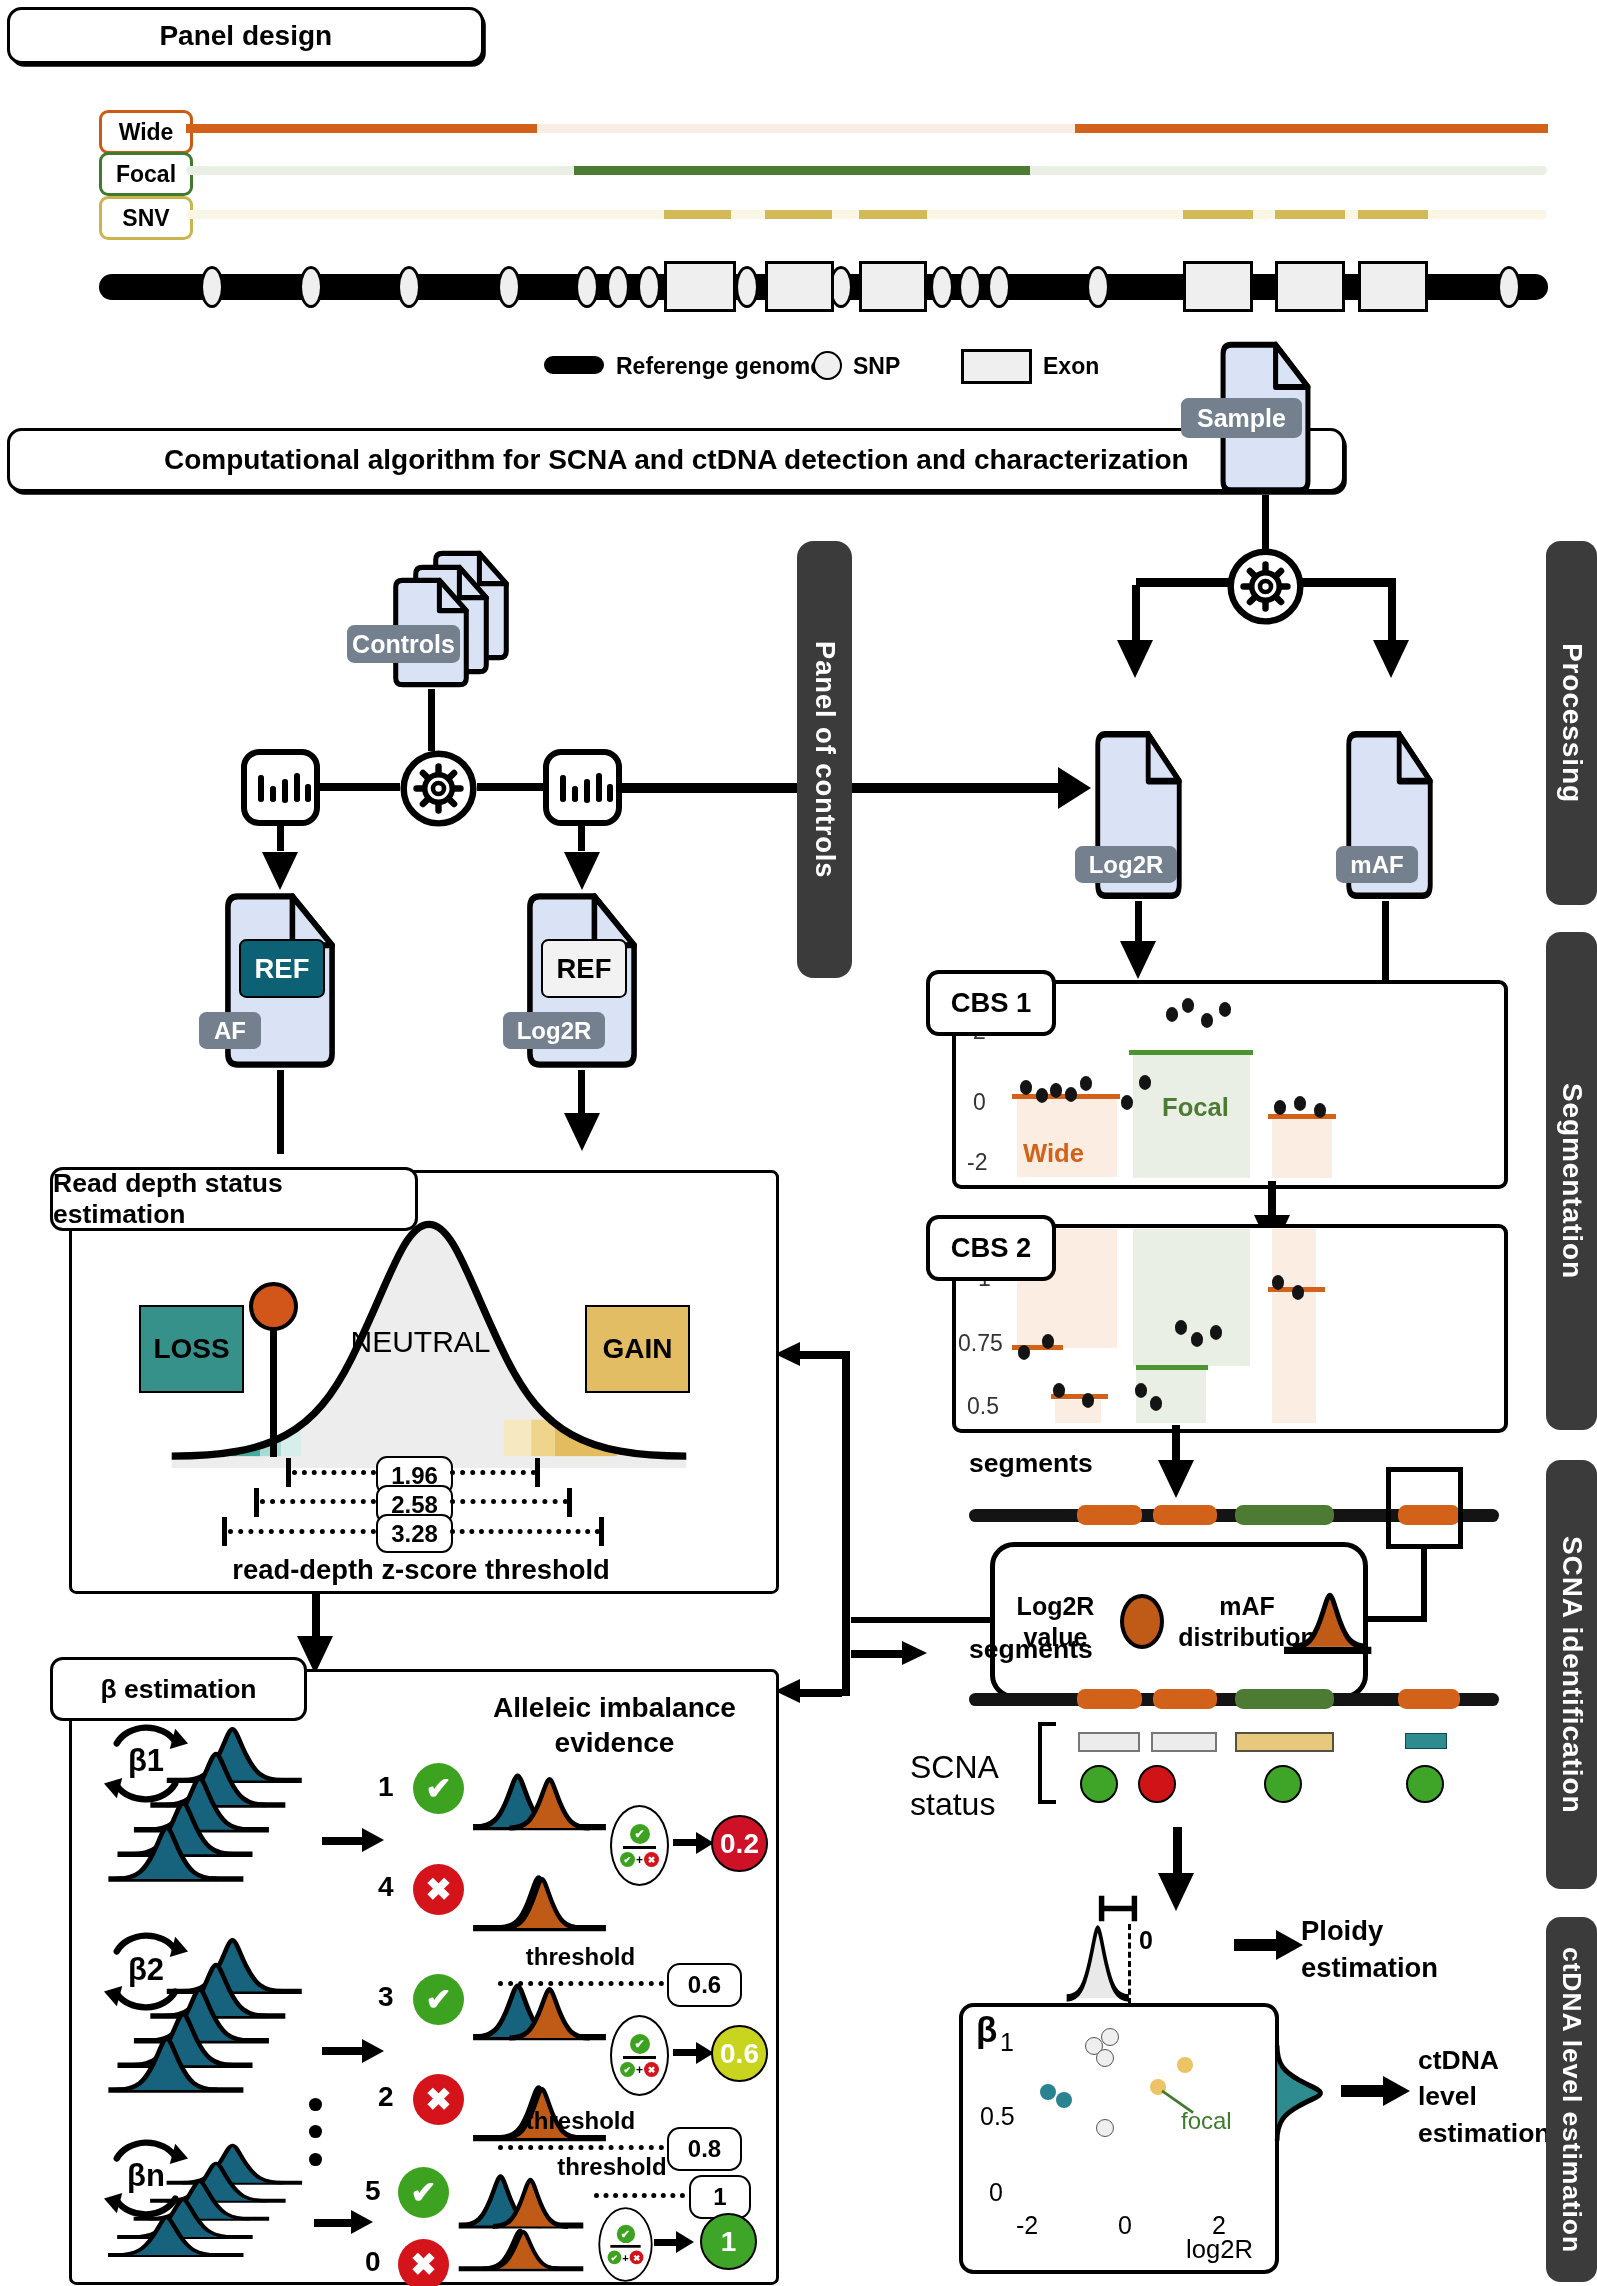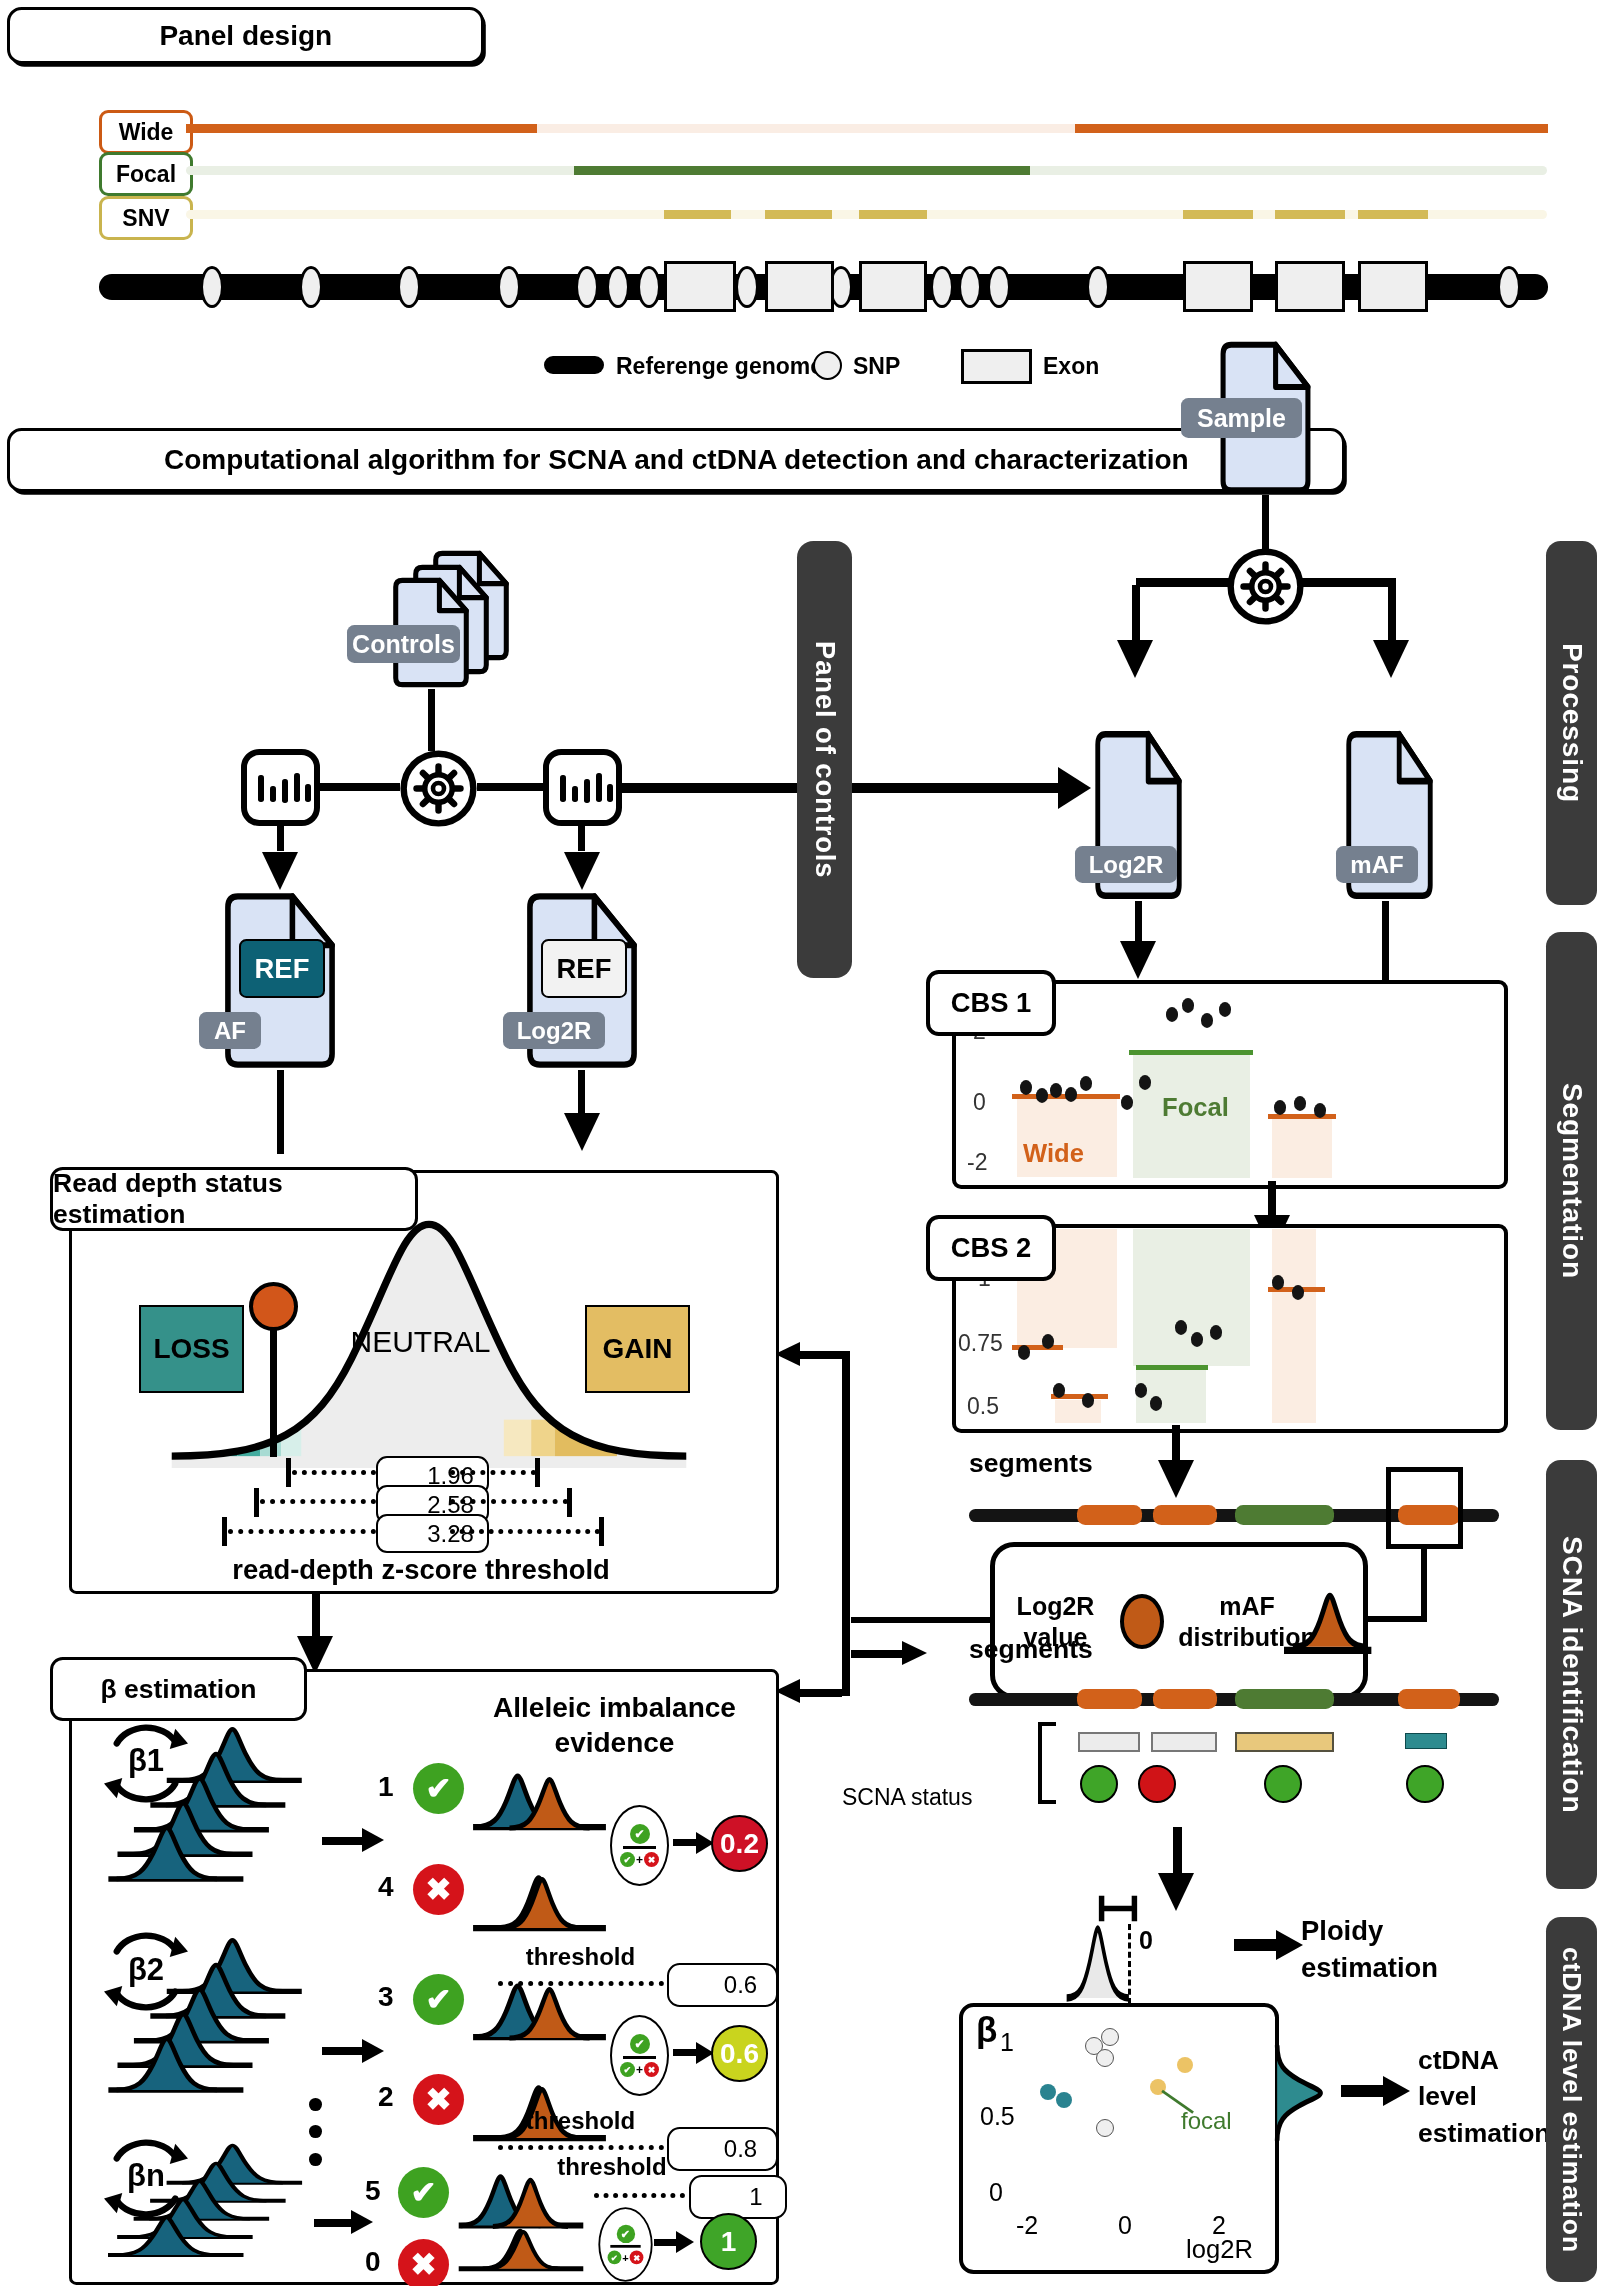--- a/index.html
+++ b/index.html
@@ -26,21 +26,21 @@
   .dot{position:absolute;width:12px;height:14.6px;background:#141414;border-radius:50%;}
   .segline{position:absolute;height:4.6px;}
   .band{position:absolute;}
   .tick{position:absolute;color:#333;}
   .seg{position:absolute;height:20px;border-radius:8.2px;}
   .baseline{position:absolute;height:12.8px;background:#141414;border-radius:6.4px;}
   .tri-d{position:absolute;width:0;height:0;border-left:18.3px solid transparent;border-right:18.3px solid transparent;border-top:38px solid #000;}
   .tri-r{position:absolute;width:0;height:0;border-top:12.8px solid transparent;border-bottom:12.8px solid transparent;border-left:25.6px solid #000;}
   .tri-l{position:absolute;width:0;height:0;border-top:12.8px solid transparent;border-bottom:12.8px solid transparent;border-right:25.6px solid #000;}
   .dotted{position:absolute;height:0;border-top:5.5px dotted #000;}
-  .thbox{position:absolute;background:#fff;border:2.7px solid #000;border-radius:11px;display:flex;align-items:center;justify-content:center;font-weight:normal;font-size:24px;padding-left:36px;}
+  .thbox{position:absolute;background:#fff;border:2.7px solid #000;border-radius:11px;display:flex;align-items:center;justify-content:center;font-weight:bold;font-size:24px;}
   .endbar{position:absolute;width:4.6px;height:29px;background:#000;}
   .statuscirc{position:absolute;width:38px;height:38px;border-radius:50%;border:2.7px solid #000;box-sizing:border-box;}
   .ptd{position:absolute;width:16.4px;height:16.4px;border-radius:50%;}
   .ckc{position:absolute;width:51px;height:51px;border-radius:50%;color:#fff;display:flex;align-items:center;justify-content:center;font-size:31px;font-weight:bold;}
   .resc{position:absolute;width:57px;height:57px;border-radius:50%;border:2.7px solid #000;color:#fff;display:flex;align-items:center;justify-content:center;font-size:28px;font-weight:bold;box-sizing:border-box;}
   .num{position:absolute;font-size:28px;font-weight:bold;}
   .frac{position:absolute;width:55px;height:77px;background:#fff;border:2.7px solid #000;border-radius:50%;display:flex;flex-direction:column;align-items:center;justify-content:center;gap:2.7px;}
   .mini{border-radius:50%;color:#fff;display:flex;align-items:center;justify-content:center;font-weight:bold;}
   svg{position:absolute;overflow:visible;}
 </style>
@@ -322,21 +322,21 @@
 <div class="tri-l" style="left:775px;top:1679px;"></div>
 
 <div class="a b" style="left:969px;top:1634px;font-size:26.5px;">segments</div>
 <div class="baseline" style="left:969px;top:1693px;width:530px;"></div>
 <div class="seg" style="left:1077px;top:1689px;width:65px;background:#D2611A;"></div>
 <div class="seg" style="left:1153px;top:1689px;width:64px;background:#D2611A;"></div>
 <div class="seg" style="left:1235px;top:1689px;width:99px;background:#4E7B33;"></div>
 <div class="seg" style="left:1398px;top:1689px;width:62px;background:#D2611A;"></div>
 
 <div class="a" style="left:1038px;top:1722px;width:18.3px;height:82px;border-left:4.6px solid #000;border-top:4.6px solid #000;border-bottom:4.6px solid #000;box-sizing:border-box;"></div>
-<div class="a" style="left:842px;top:1749px;width:174px;font-size:23px;margin-top:35px;">SCNA status</div>
+<div class="a" style="left:910px;top:1749px;width:174px;font-size:32px;">SCNA status</div>
 <div class="a" style="left:1078px;top:1732px;width:62px;height:20px;background:#ECECEC;border:2.7px solid #777;box-sizing:border-box;"></div>
 <div class="a" style="left:1151px;top:1732px;width:66px;height:20px;background:#ECECEC;border:2.7px solid #777;box-sizing:border-box;"></div>
 <div class="a" style="left:1235px;top:1732px;width:99px;height:20px;background:#E8C87C;border:2.7px solid #55513f;box-sizing:border-box;"></div>
 <div class="a" style="left:1405px;top:1733px;width:42px;height:16.4px;background:#2E8B8F;border:1.8px solid #0e4a4d;box-sizing:border-box;"></div>
 <div class="statuscirc" style="left:1080px;top:1765px;background:#3FA528;"></div>
 <div class="statuscirc" style="left:1138px;top:1765px;background:#D01317;"></div>
 <div class="statuscirc" style="left:1264px;top:1765px;background:#3FA528;"></div>
 <div class="statuscirc" style="left:1406px;top:1765px;background:#3FA528;"></div>
 
 <div class="line" style="left:1173px;top:1827px;width:9.1px;height:46px;"></div>

